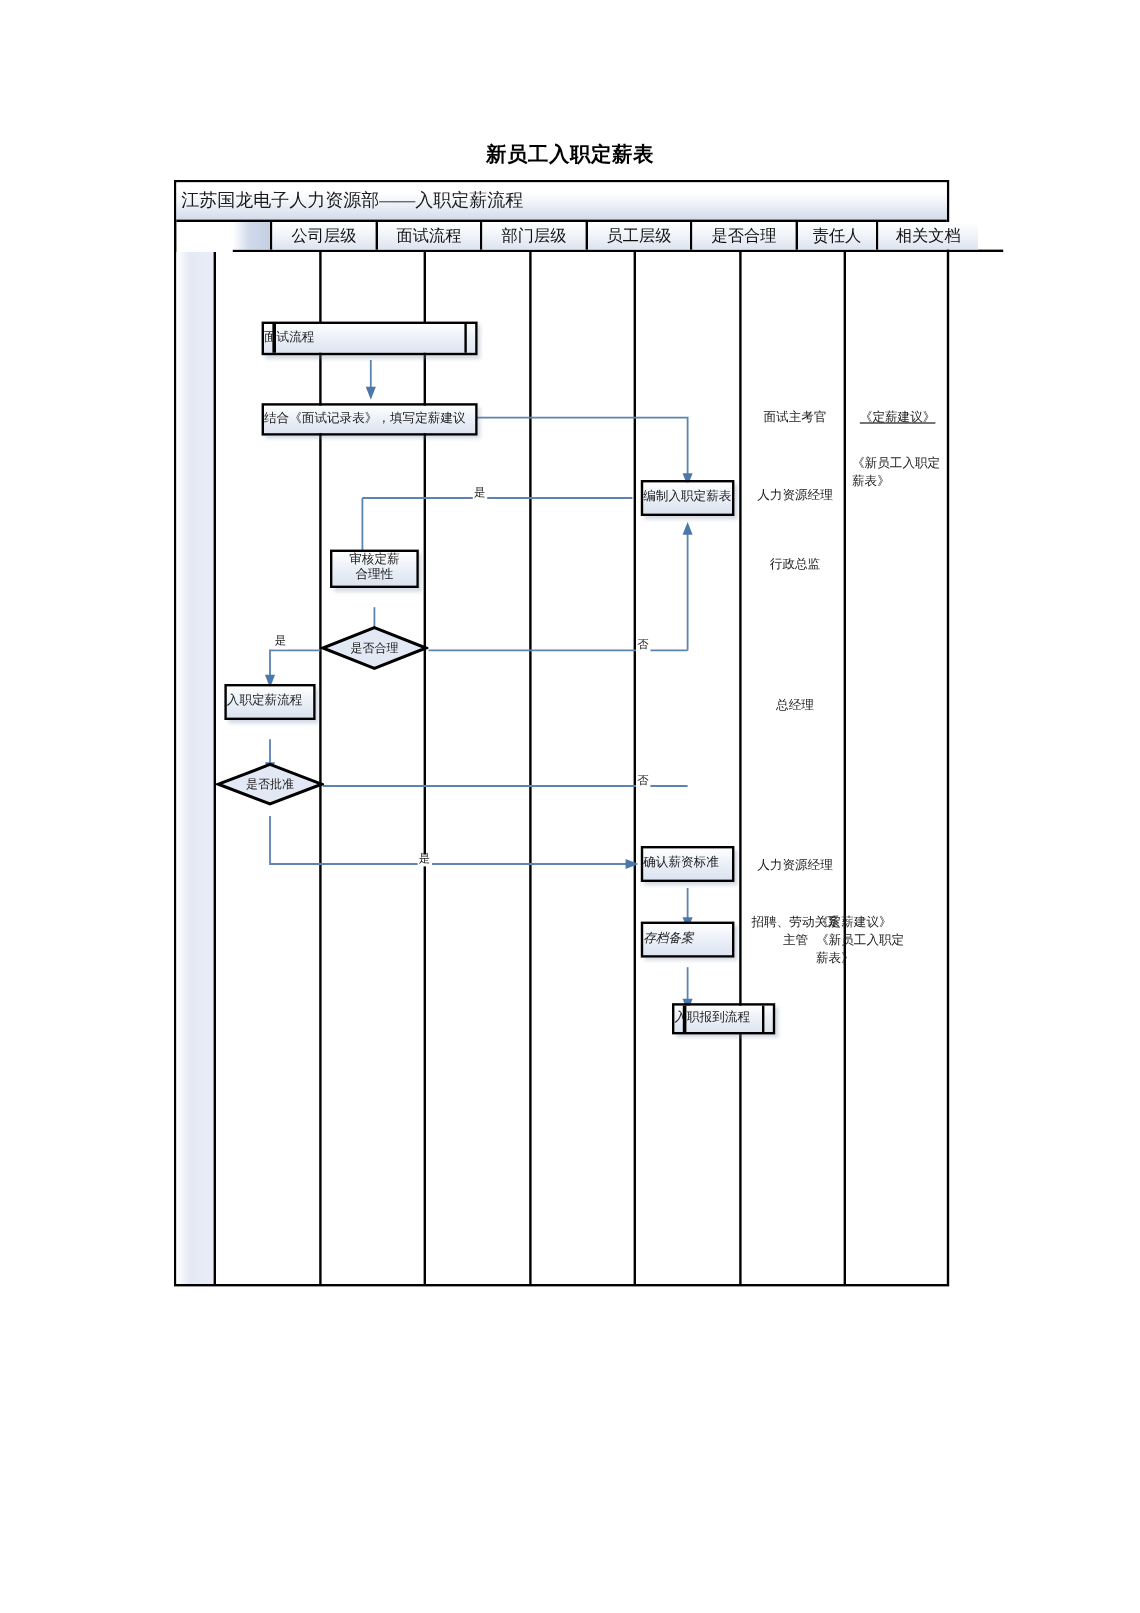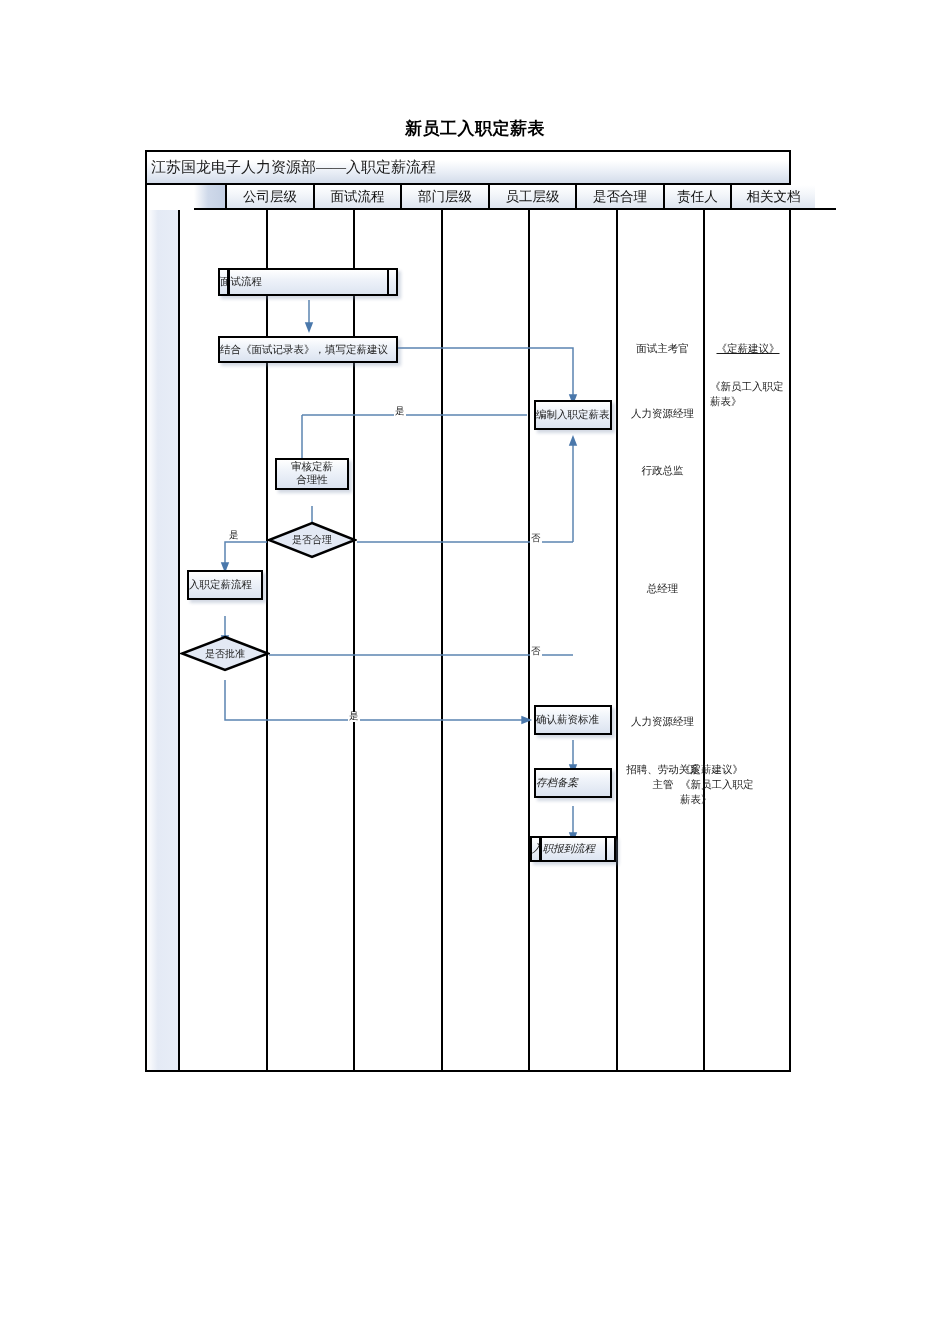--- a/index.html
+++ b/index.html
@@ -286,21 +286,21 @@
   </div>
 
   <div class="node" style="left:534px; top:705px; width:78px; height:30px;">
     <span>确认薪资标准</span>
   </div>
 
   <div class="node" style="left:534px; top:768px; width:78px; height:30px;font-style:italic;">
     <span>存档备案</span>
   </div>
 
-  <div class="node predef" style="left:530px; top:836px; width:86px; height:26px;font-style:italic;">
+  <div class="node predef" style="left:560px; top:836px; width:86px; height:26px;">
     <span>入职报到流程</span>
   </div>
 
   <div class="edge-label" style="left:394px; top:407px;">是</div>
   <div class="edge-label" style="left:530px; top:534px;">否</div>
   <div class="edge-label" style="left:228px; top:531px;">是</div>
   <div class="edge-label" style="left:530px; top:647px;">否</div>
   <div class="edge-label" style="left:348px; top:712px;">是</div>
 
   <div class="ann" style="left:620px; top:341px; width:85px;">面试主考官</div>

